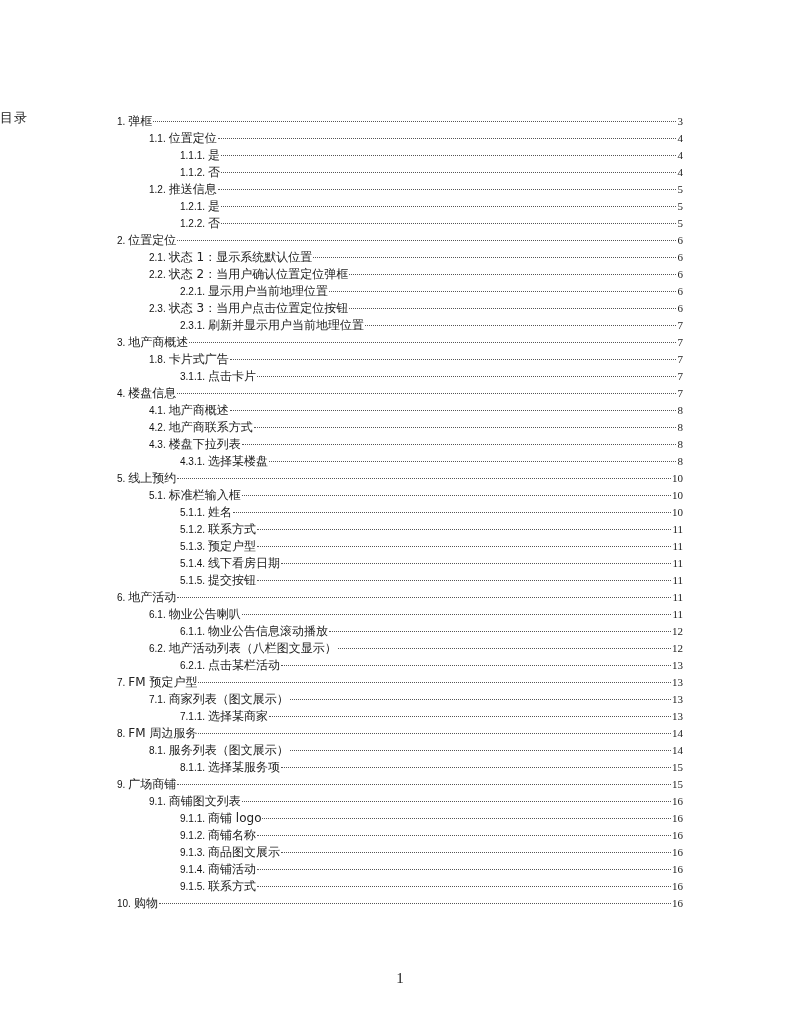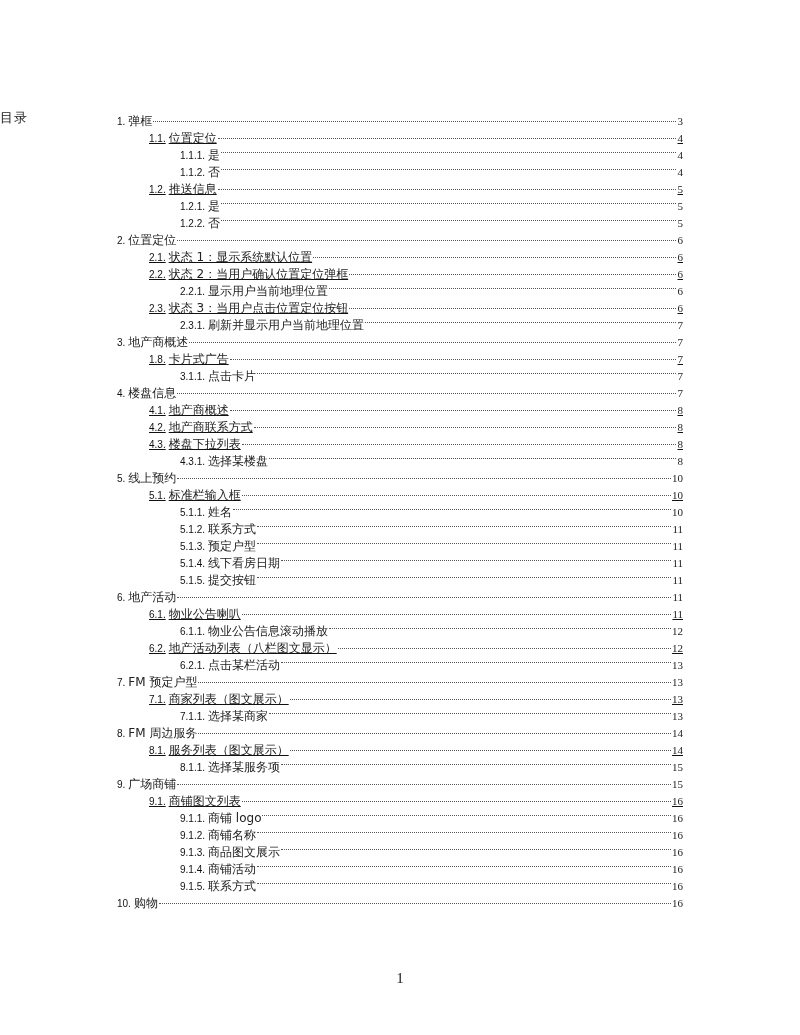--- a/index.html
+++ b/index.html
@@ -44,22 +44,22 @@
     .toc-row {
       display: flex;
       align-items: baseline;
       height: 17px;
       line-height: 17px;
       font-size: 10.5px;
       white-space: nowrap;
       cursor: pointer;
     }
     .toc-row.level-1 { padding-left: 0; }
-    .toc-row.level-2 { padding-left: 32px; text-decoration: underline; }
-    .toc-row.level-3 { padding-left: 63px; align-items: center; }
+    .toc-row.level-2 { padding-left: 32px; }
+    .toc-row.level-3 { padding-left: 63px; }
     .toc-num {
       font-family: "Liberation Sans", "DejaVu Sans", sans-serif;
       font-size: 10px;
       margin-right: 3px;
       color: #111;
     }
     .toc-label {
       font-family: "DejaVu Sans", "Liberation Sans", sans-serif;
       font-size: 12px;
       color: #222;

